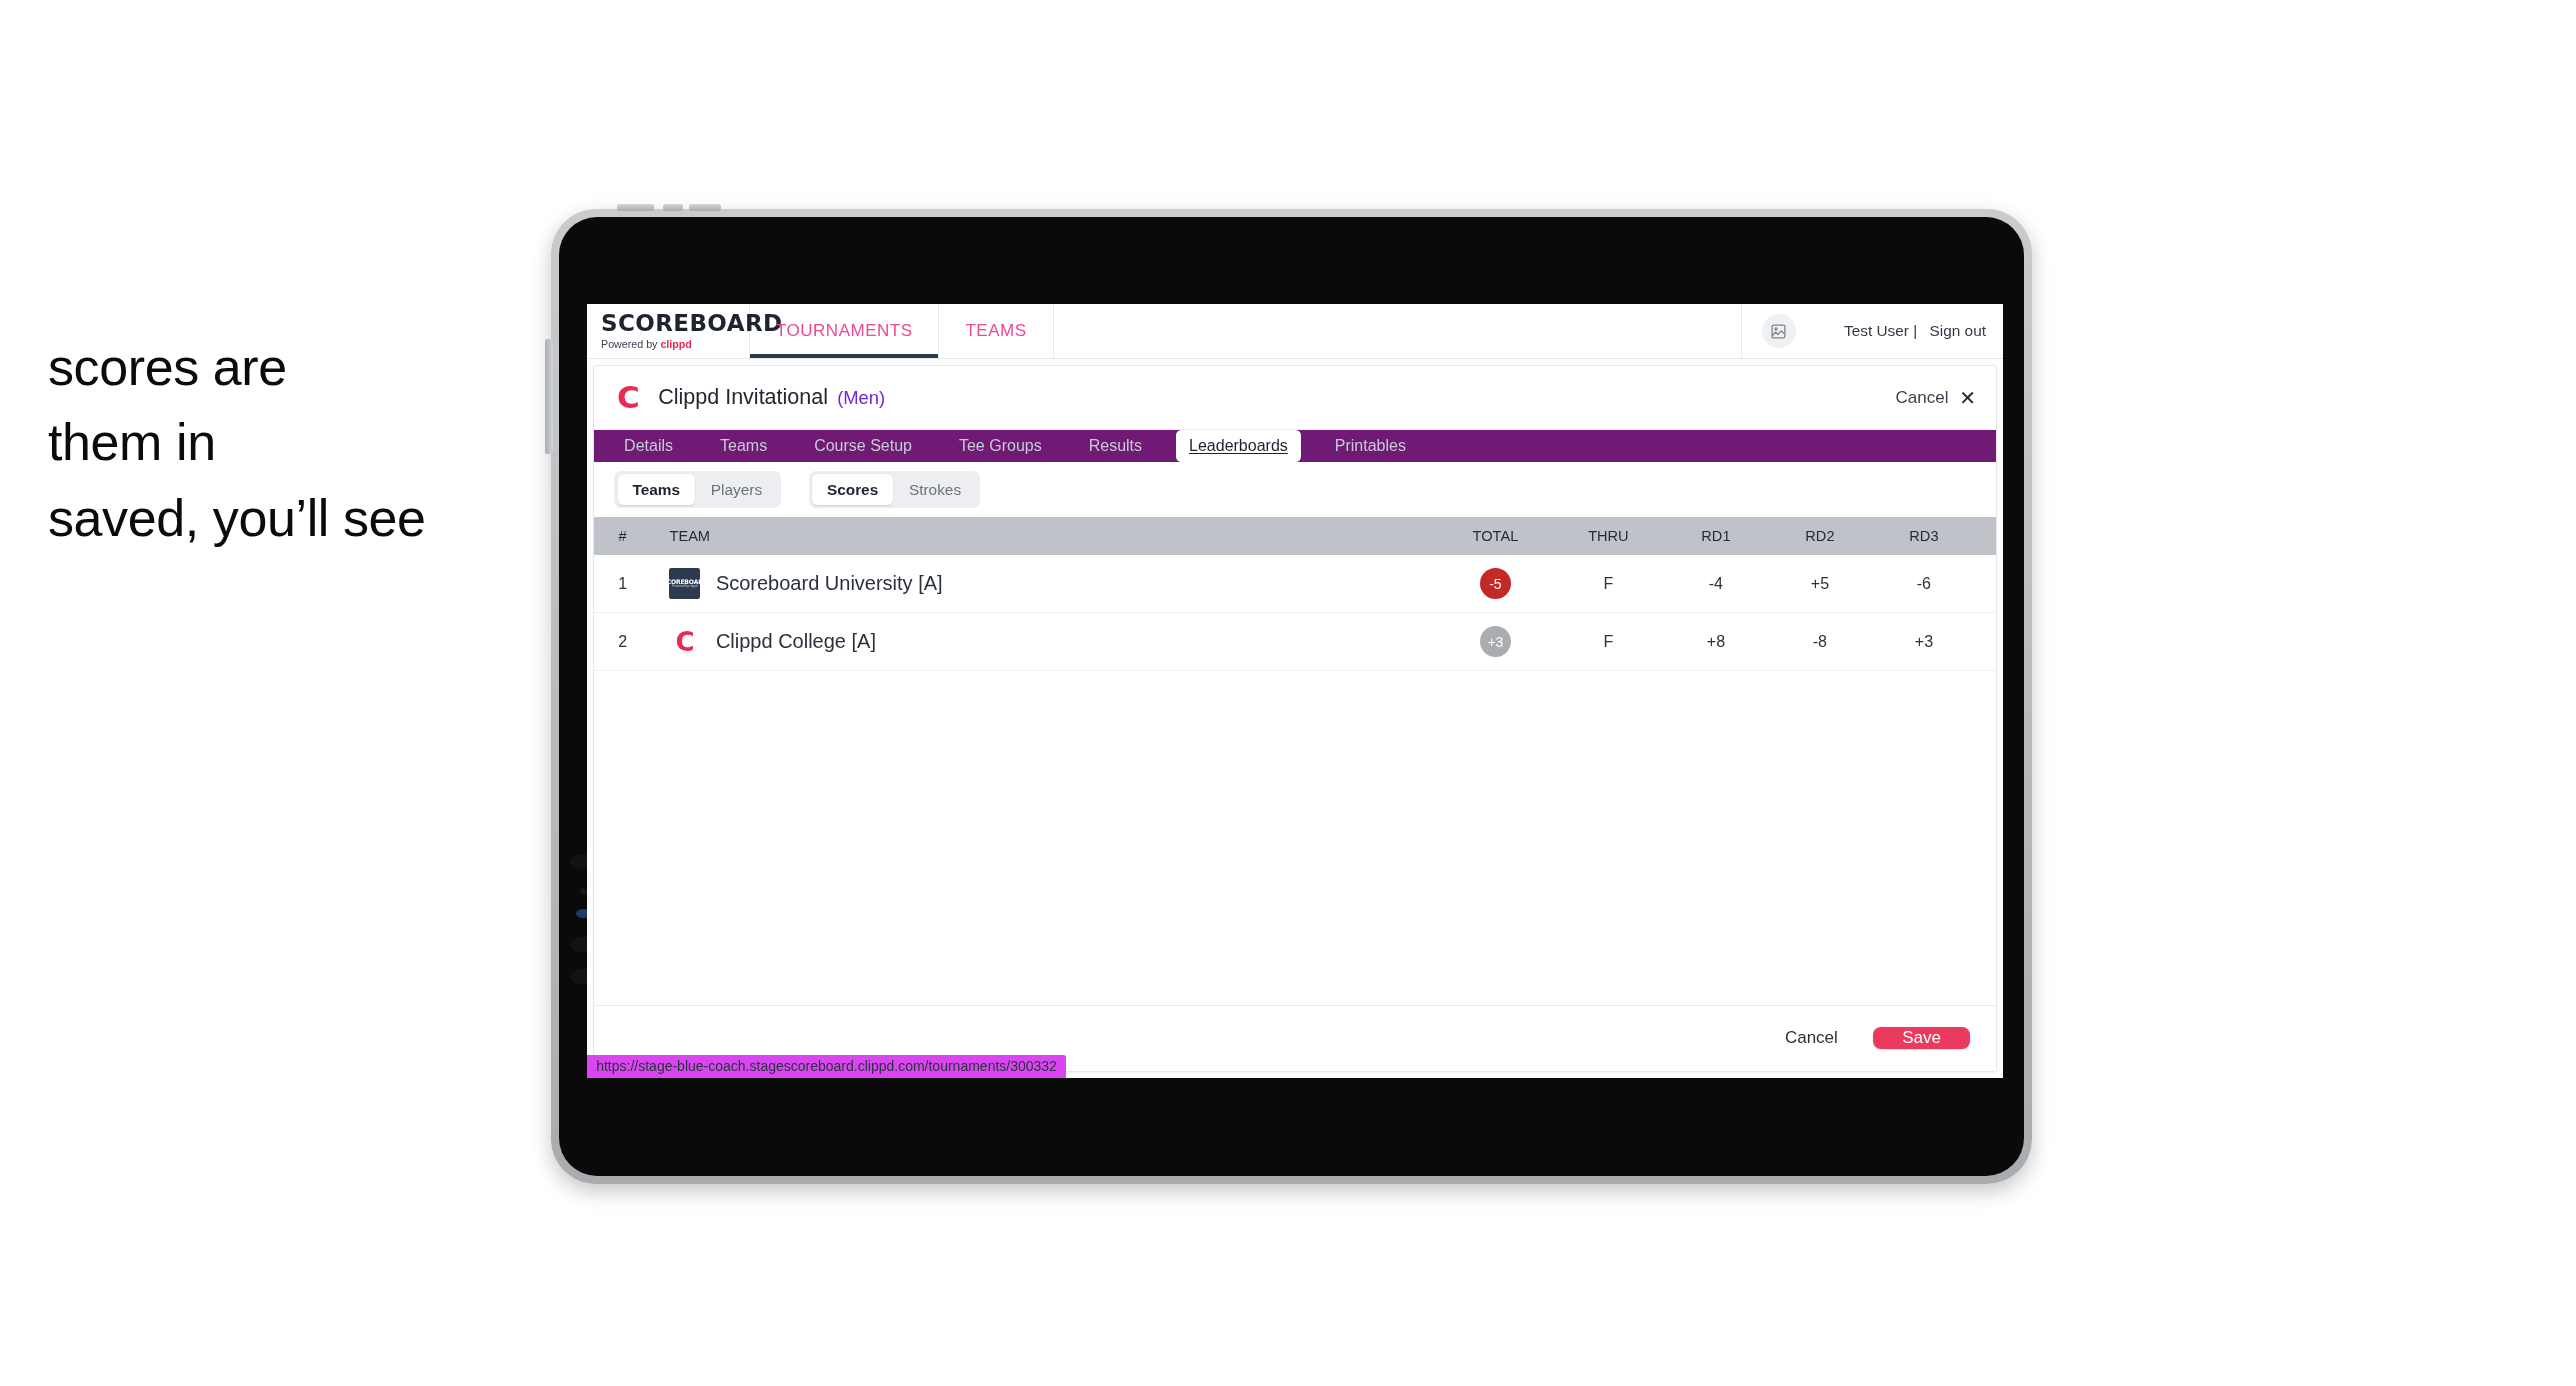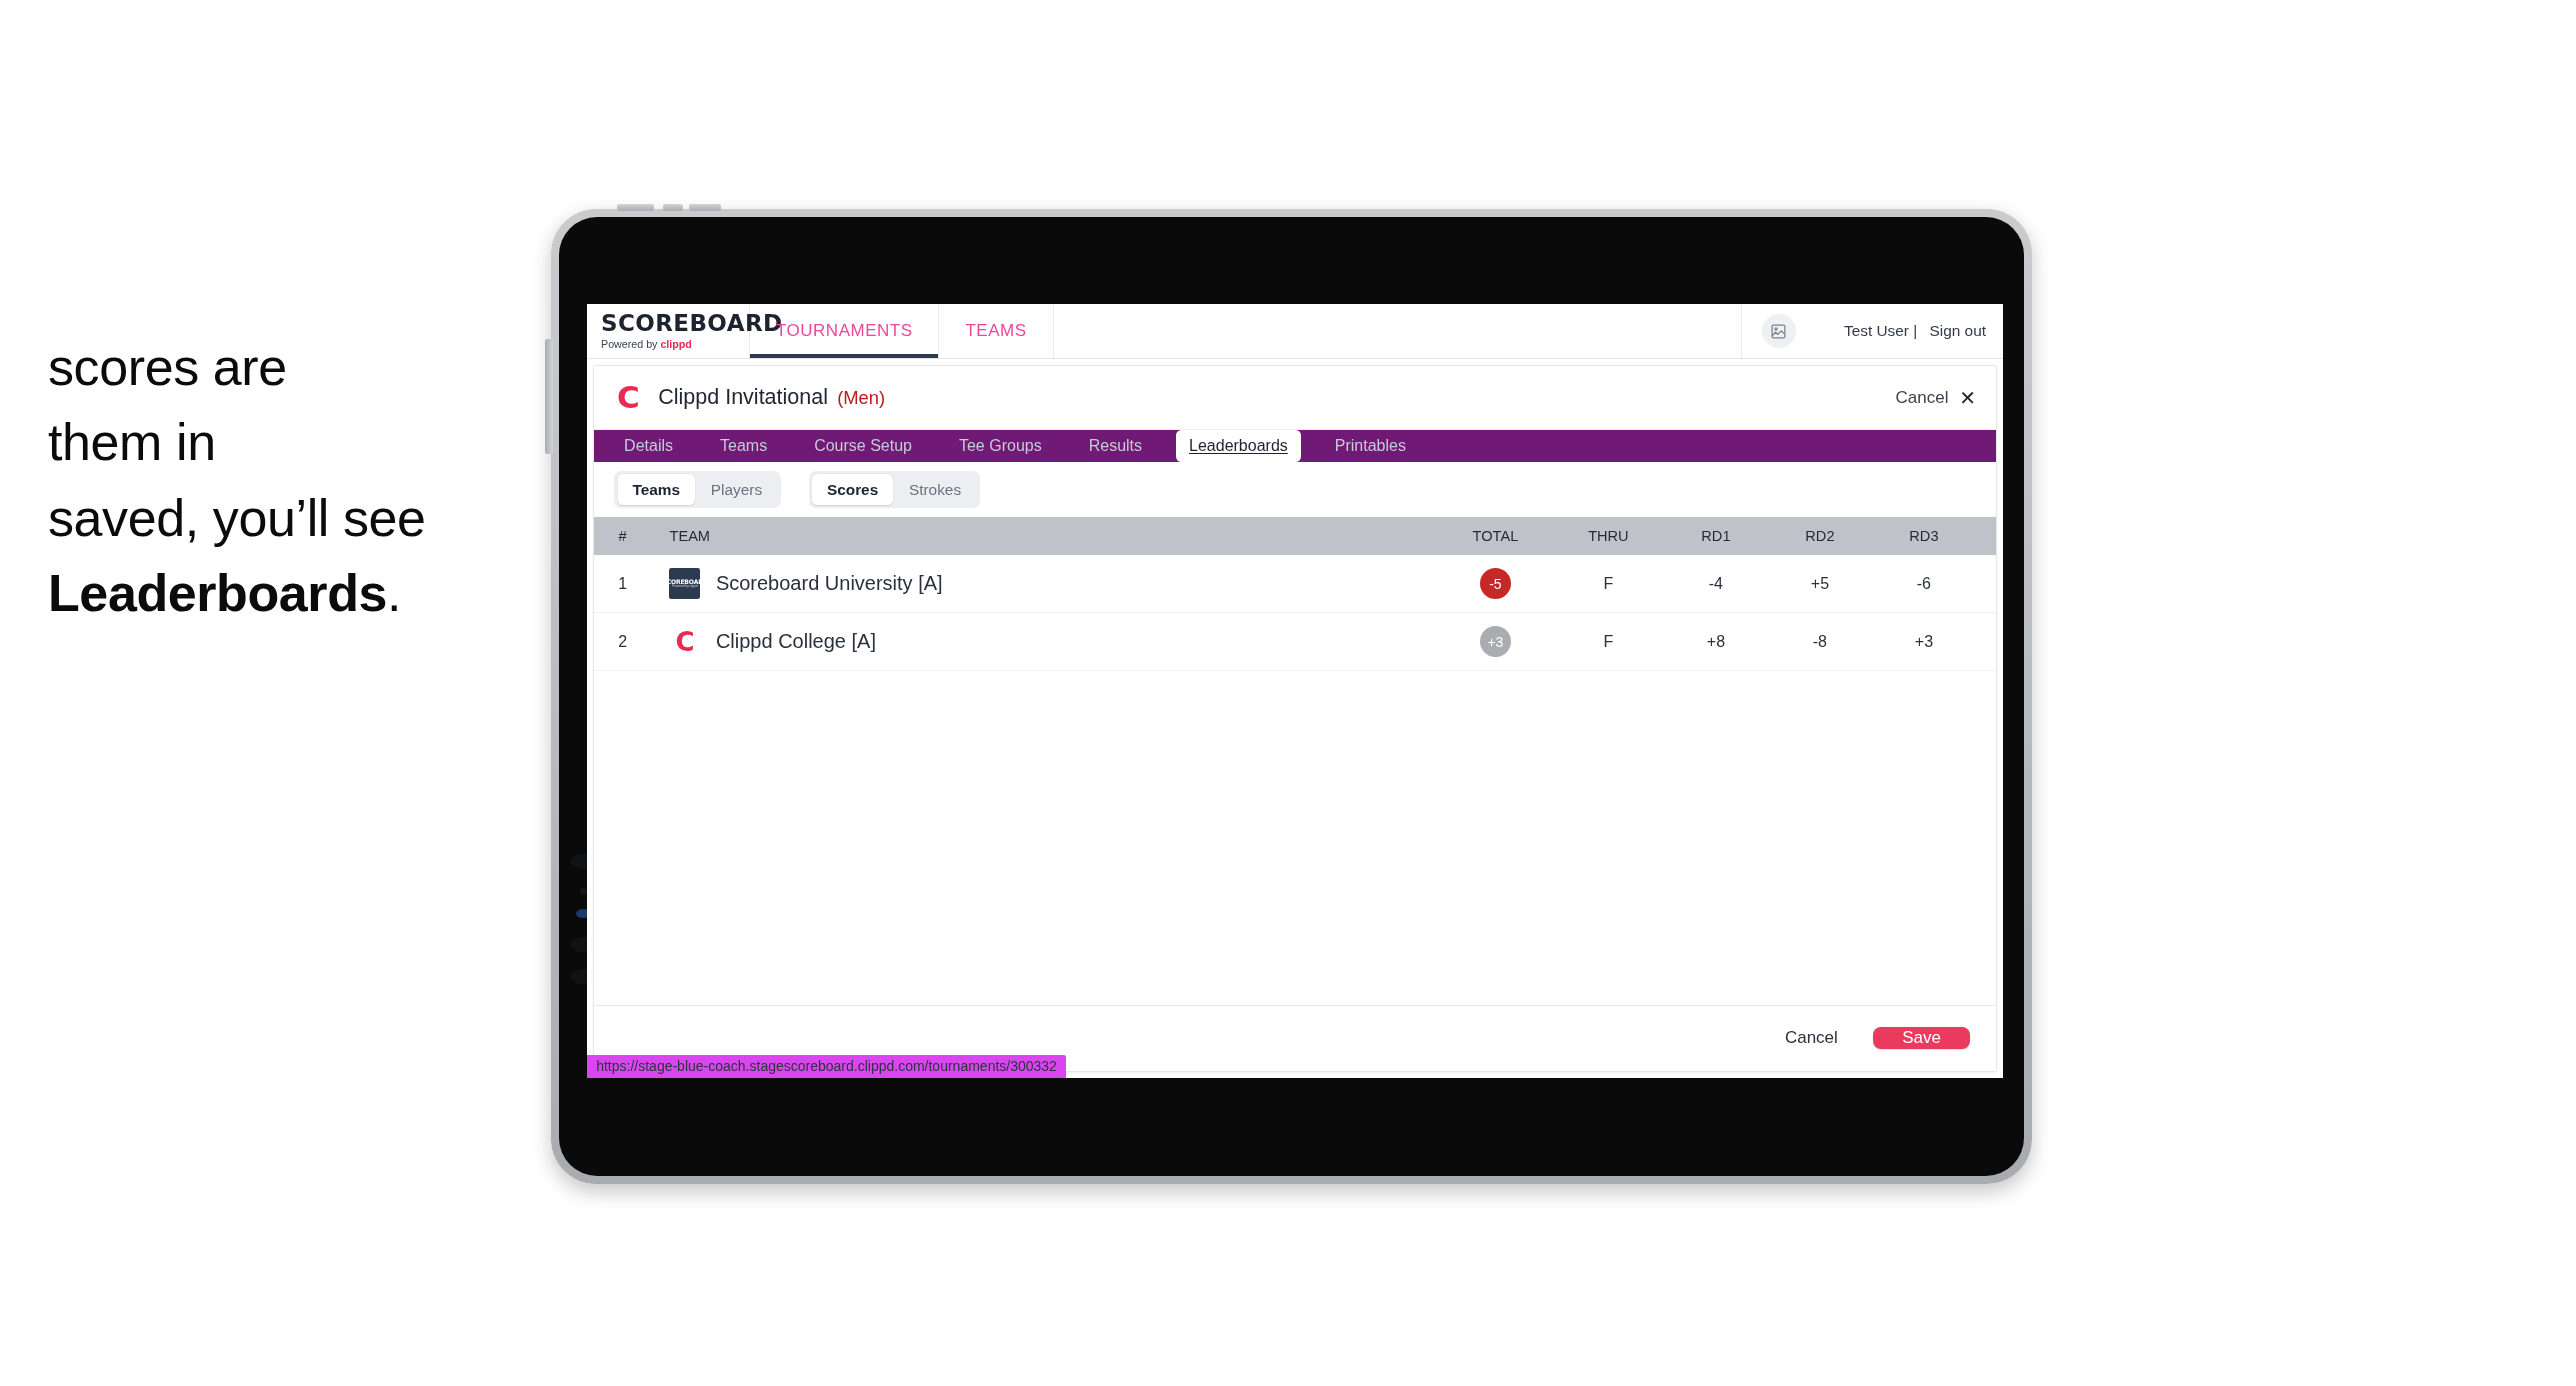--- a/index.html
+++ b/index.html
@@ -135,21 +135,21 @@
     display: flex; align-items: center;
     padding: 0 20px 0 23px;
     border-bottom: 0.8px solid #eceef0;
   }
   #clippd-c {
     font-family: "DejaVu Sans", sans-serif;
     font-size: 31px; font-weight: 700; color: #ea2a52;
     line-height: 1; margin-right: 18.4px;
   }
   #tournament-name { font-size: 21.5px; color: #222831; }
-  #tournament-gender { font-size: 18.4px; color: #b91c1c; margin-left: 9.2px; }
+  #tournament-gender { font-size: 18.4px; color: #6d28d9; margin-left: 9.2px; }
   #title-spacer { flex: 1; }
   #cancel-top { font-size: 17px; color: #3c434d; cursor: pointer; }
   #cancel-x  { font-size: 20px; color: #222831; margin-left: 10.7px; cursor: pointer; }
 
   
   #tabnav {
     background: #701a75;
     height: 32px;
     display: flex; align-items: center;
     padding: 0 17px;
@@ -271,21 +271,20 @@
     white-space: nowrap;
   }
 </style>
 </head>
 <body>
 
 <div id="annotation">
   <div>scores are</div>
   <div>them in</div>
   <div>saved, you’ll see</div>
-  <div><span class="bold">Leaderboards</span><span>.</span></div>
 </div>
 
 <div id="tablet">
   <div class="side-btn" id="btn-power"></div>
   <div class="side-btn" id="btn-vol1"></div>
   <div class="side-btn" id="btn-vol2"></div>
   <div id="btn-left-side"></div>
   <div id="tablet-screen"></div>
   <div class="sensor" id="sensor-1"></div>
   <div class="sensor" id="sensor-2"></div>

